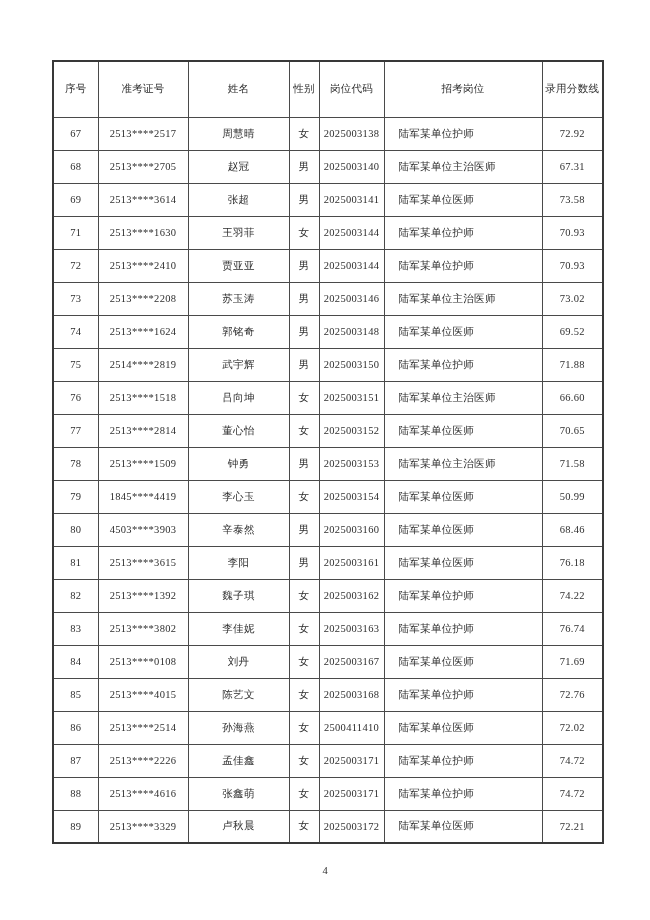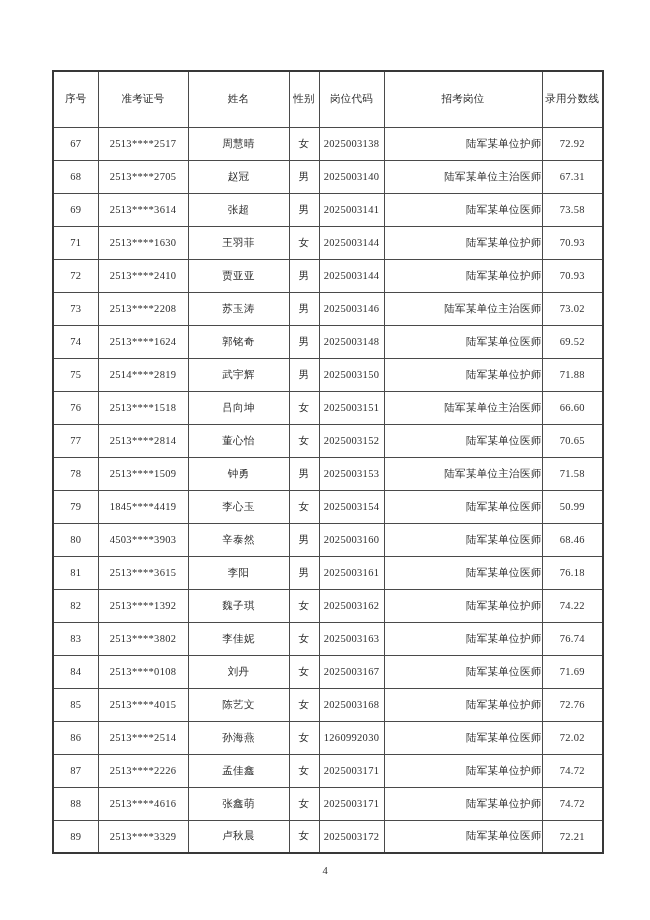--- a/index.html
+++ b/index.html
@@ -12,21 +12,21 @@
     width: 650px;
     height: 920px;
     background: #ffffff;
     font-family: "Liberation Serif", "DejaVu Serif", serif;
     color: #2e2e2e;
     overflow: hidden;
   }
   table.score-table {
     position: absolute;
     left: 52px;
-    top: 70px;
+    top: 60px;
     width: 550px;
     border-collapse: collapse;
     table-layout: fixed;
     border: 2px solid #383838;
   }
   .score-table th,
   .score-table td {
     border: 1px solid #4a4a4a;
     font-weight: normal;
     font-size: 10.5px;
@@ -37,22 +37,22 @@
     white-space: nowrap;
     letter-spacing: 0.3px;
   }
   .score-table thead tr {
     height: 56px;
   }
   .score-table tbody tr {
     height: 33px;
   }
   .score-table td.cell-left {
-    text-align: right;
-    padding-left: 3px;
+    text-align: left;
+    padding-left: 14px;
   }
   .page-number {
     position: absolute;
     top: 865px;
     left: 0;
     width: 100%;
     text-align: center;
     font-size: 10.5px;
     color: #2e2e2e;
   }
@@ -244,21 +244,21 @@
           <td>女</td>
           <td>2025003168</td>
           <td class="cell-left">陆军某单位护师</td>
           <td>72.76</td>
         </tr>
         <tr>
           <td>86</td>
           <td>2513****2514</td>
           <td>孙海燕</td>
           <td>女</td>
-          <td>1260992030</td>
+          <td>2500411410</td>
           <td class="cell-left">陆军某单位医师</td>
           <td>72.02</td>
         </tr>
         <tr>
           <td>87</td>
           <td>2513****2226</td>
           <td>孟佳鑫</td>
           <td>女</td>
           <td>2025003171</td>
           <td class="cell-left">陆军某单位护师</td>

